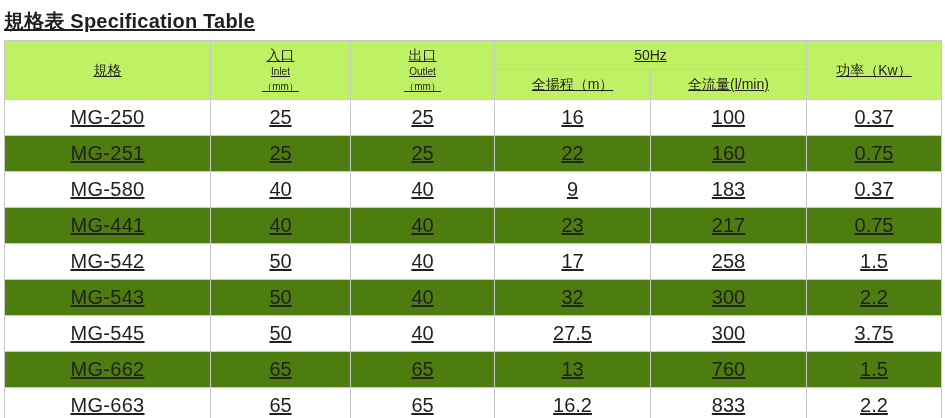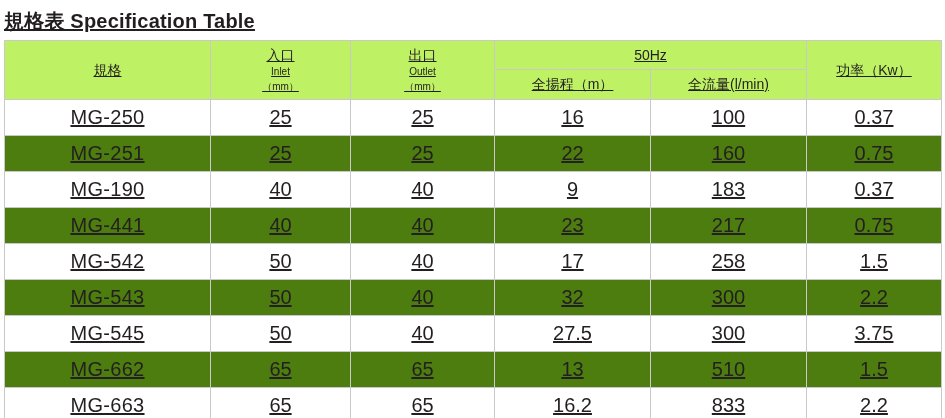--- a/index.html
+++ b/index.html
@@ -122,21 +122,21 @@
       </tr>
       <tr class="alt">
         <td class="cell-model">MG-251</td>
         <td>25</td>
         <td>25</td>
         <td>22</td>
         <td>160</td>
         <td>0.75</td>
       </tr>
       <tr>
-        <td class="cell-model">MG-190</td>
+        <td class="cell-model">MG-580</td>
         <td>40</td>
         <td>40</td>
         <td>9</td>
         <td>183</td>
         <td>0.37</td>
       </tr>
       <tr class="alt">
         <td class="cell-model">MG-441</td>
         <td>40</td>
         <td>40</td>
@@ -166,21 +166,21 @@
         <td>40</td>
         <td>27.5</td>
         <td>300</td>
         <td>3.75</td>
       </tr>
       <tr class="alt">
         <td class="cell-model">MG-662</td>
         <td>65</td>
         <td>65</td>
         <td>13</td>
-        <td>510</td>
+        <td>760</td>
         <td>1.5</td>
       </tr>
       <tr>
         <td class="cell-model">MG-663</td>
         <td>65</td>
         <td>65</td>
         <td>16.2</td>
         <td>833</td>
         <td>2.2</td>
       </tr>

